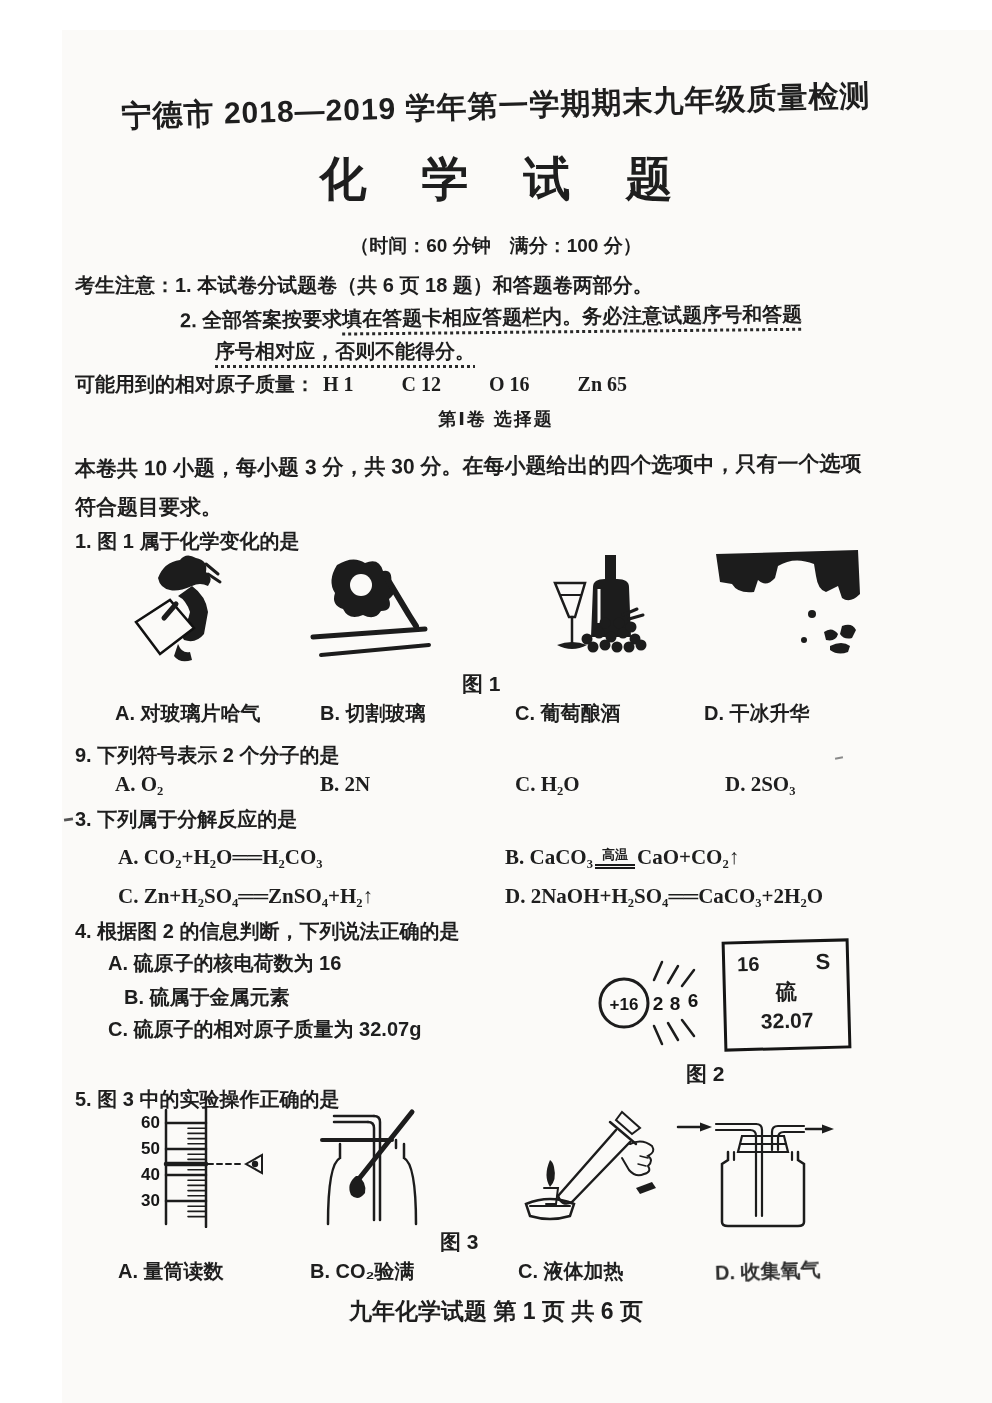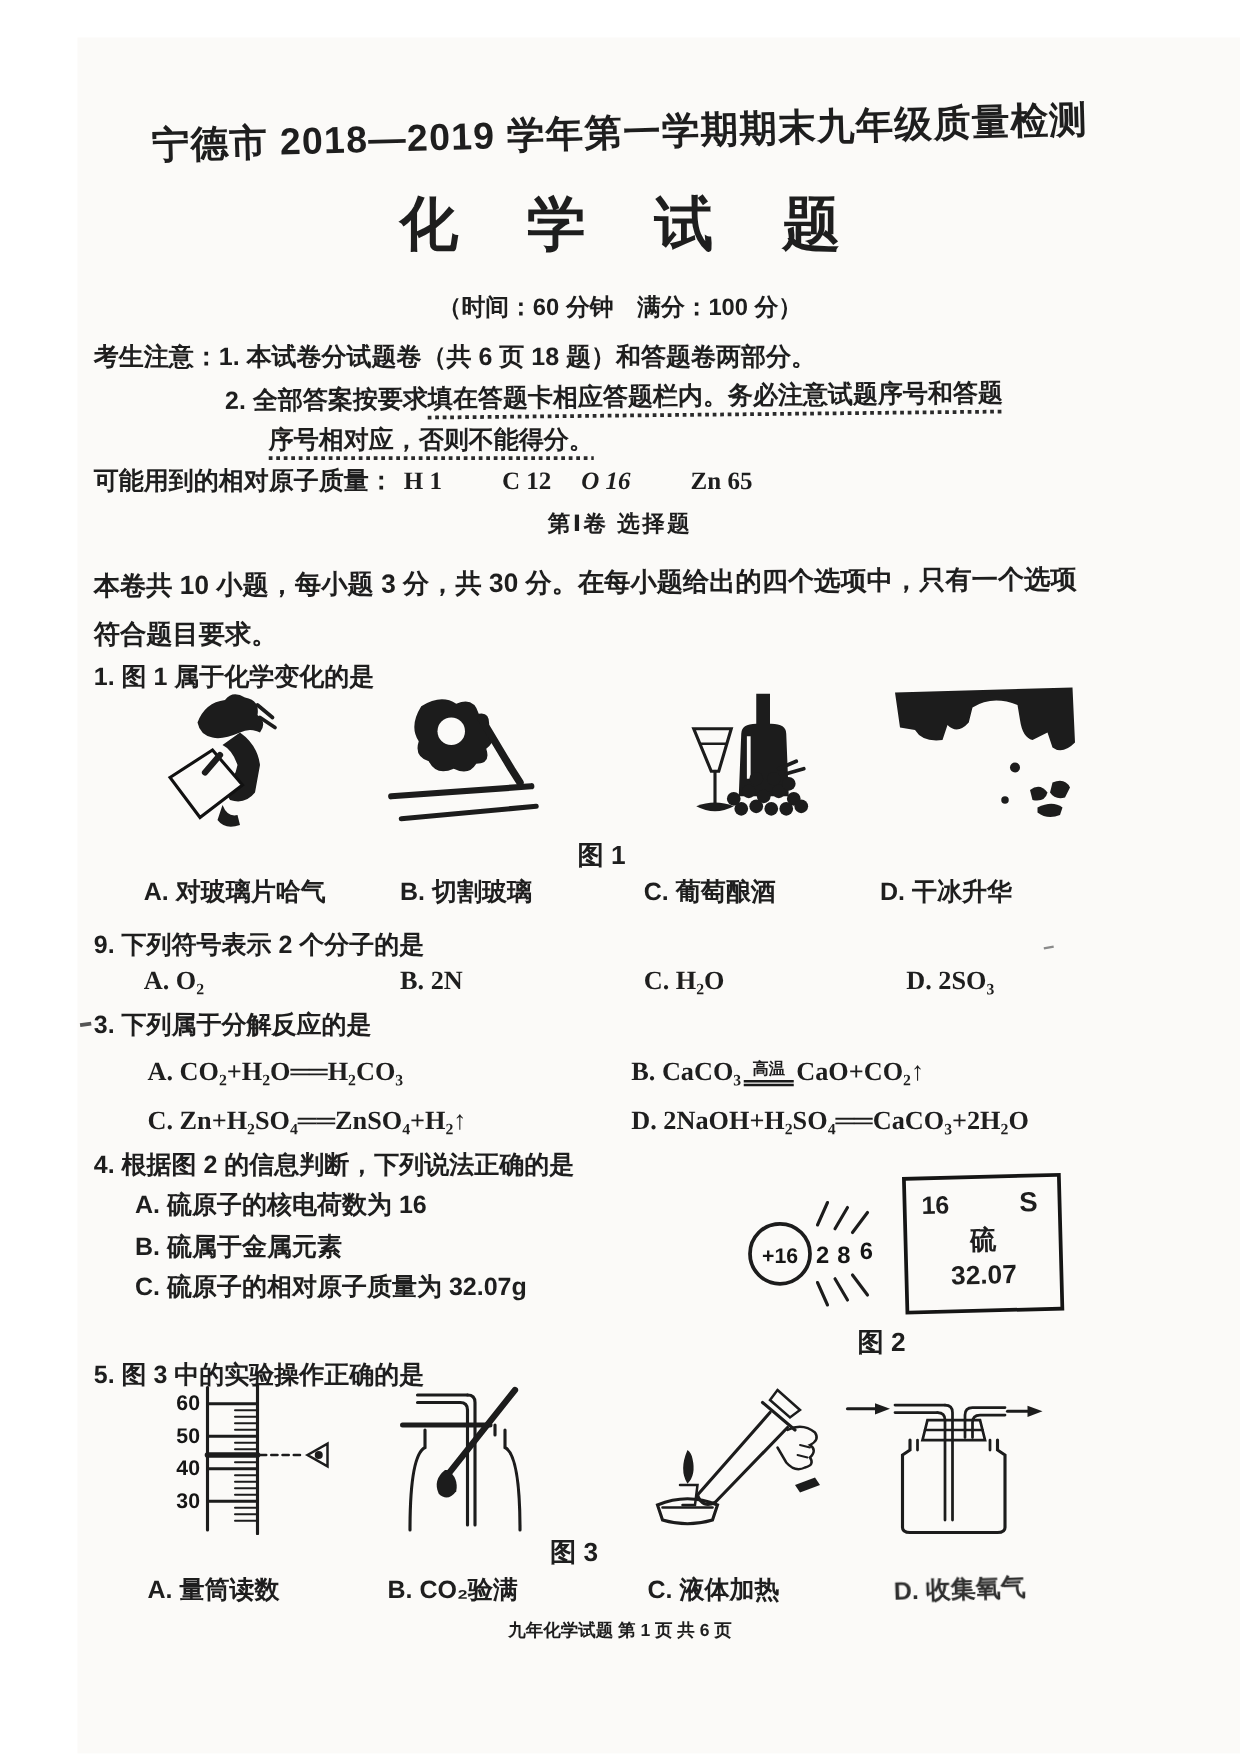--- a/index.html
+++ b/index.html
@@ -28,21 +28,21 @@
   .ebox .num{font-size:20px;font-weight:800;}
   .ebox .sym{font-size:22px;font-weight:800;}
   .ebox .nm{text-align:center;font-size:21px;font-weight:800;margin-top:2px;}
   .ebox .ms{text-align:center;font-size:21px;font-weight:800;margin-top:3px;}
   .fig{position:absolute;}
   .smear{transform:rotate(-2deg);filter:blur(0.3px);opacity:.92;}
   .artifact{position:absolute;background:#555;}
   svg .ln{stroke:#1c1c1c;fill:none;stroke-linecap:round;}
   svg .fl{fill:#1c1c1c;stroke:none;}
   svg text{fill:#161616;font-family:"Liberation Sans","DejaVu Sans",sans-serif;font-weight:800;}
-  .footer{top:1296px;font-size:14px;font-weight:800;}
+  .footer{top:1296px;font-size:23px;font-weight:800;}
 </style>
 </head>
 <body>
 
 <div class="canvas">
   <div class="scan-page"></div>
 
   <div class="t ctr title1">宁德市 2018—2019 学年第一学期期末九年级质量检测</div>
   <div class="t ctr title2"><span class="sp">化学试题</span></div>
   <div class="t ctr timeline">（时间：60 分钟　满分：100 分）</div>
@@ -51,21 +51,21 @@
     <span>考生注意：</span><span>1. 本试卷分试题卷（共 6 页 18 题）和答题卷两部分。</span>
   </div>
   <div class="t body20 sk" style="left:180px;top:304px;">
     <span>2. 全部答案按要求</span><span class="dots">填在答题卡相应答题栏内。务必注意试题序号和答题</span>
   </div>
   <div class="t body20" style="left:215px;top:338px;">
     <span class="dots">序号相对应，否则不能得分。</span>
   </div>
 
   <div class="t body20" style="left:75px;top:371px;">
-    <span>可能用到的相对原子质量：</span><span class="serif" style="margin-left:8px;">H 1</span><span class="serif" style="margin-left:48px;">C 12</span><span class="serif" style="margin-left:24px;font-style:italic;">O 16</span><span class="serif" style="margin-left:48px;">Zn 65</span>
+    <span>可能用到的相对原子质量：</span><span class="serif" style="margin-left:8px;">H 1</span><span class="serif" style="margin-left:48px;">C 12</span><span class="serif" style="margin-left:48px;">O 16</span><span class="serif" style="margin-left:48px;">Zn 65</span>
   </div>
 
   <div class="t ctr sectitle">第Ⅰ卷 选择题</div>
   <div class="t intro" style="left:75px;top:452px;transform:rotate(-0.4deg);">本卷共 10 小题，每小题 3 分，共 30 分。在每小题给出的四个选项中，只有一个选项</div>
   <div class="t intro" style="left:75px;top:493px;">符合题目要求。</div>
 
   <div class="t body20" style="left:75px;top:528px;">1. 图 1 属于化学变化的是</div>
 
   <svg class="fig" style="left:120px;top:552px;" width="125" height="118" viewBox="0 0 125 118">
     <path class="fl" d="M38,26 Q44,10 60,8 Q66,0 76,6 Q88,8 86,20 Q94,26 88,34 Q80,30 72,34 Q58,40 50,38 Q40,36 38,26 Z"></path>
@@ -136,21 +136,21 @@
   <div class="artifact" style="left:64px;top:818px;width:9px;height:2.5px;transform:rotate(-8deg);"></div>
   <div class="t eq serif" style="left:118px;top:845px;">A. CO₂+H₂O══H₂CO₃</div>
   <div class="t eq serif" style="left:505px;top:845px;">
     <span>B. CaCO₃</span><span class="eq-cond">高温</span><span>CaO+CO₂↑</span>
   </div>
   <div class="t eq serif" style="left:118px;top:884px;">C. Zn+H₂SO₄══ZnSO₄+H₂↑</div>
   <div class="t eq serif" style="left:505px;top:884px;">D. 2NaOH+H₂SO₄══CaCO₃+2H₂O</div>
 
   <div class="t body20" style="left:75px;top:918px;">4. 根据图 2 的信息判断，下列说法正确的是</div>
   <div class="t body20" style="left:108px;top:950px;">A. 硫原子的核电荷数为 16</div>
-  <div class="t body20" style="left:108px;top:984px;">B. 硫属于金属元素</div>
+  <div class="t body20" style="left:124px;top:984px;">B. 硫属于金属元素</div>
   <div class="t body20" style="left:108px;top:1016px;">C. 硫原子的相对原子质量为 32.07g</div>
 
   <svg class="fig" style="left:596px;top:946px;" width="120" height="115" viewBox="0 0 120 115">
     <circle cx="28" cy="57" r="24" class="ln" stroke-width="3"></circle>
     <text x="28" y="64" text-anchor="middle" font-size="17">+16</text>
     <path class="ln" d="M58,34 L66,16 M72,37 L82,20 M86,40 L98,24" stroke-width="2.5"></path>
     <path class="ln" d="M58,80 L66,98 M72,77 L82,94 M86,74 L98,90" stroke-width="2.5"></path>
     <text x="62" y="64" text-anchor="middle" font-size="19">2</text>
     <text x="79" y="64" text-anchor="middle" font-size="19">8</text>
     <text x="97" y="61" text-anchor="middle" font-size="19">6</text>

